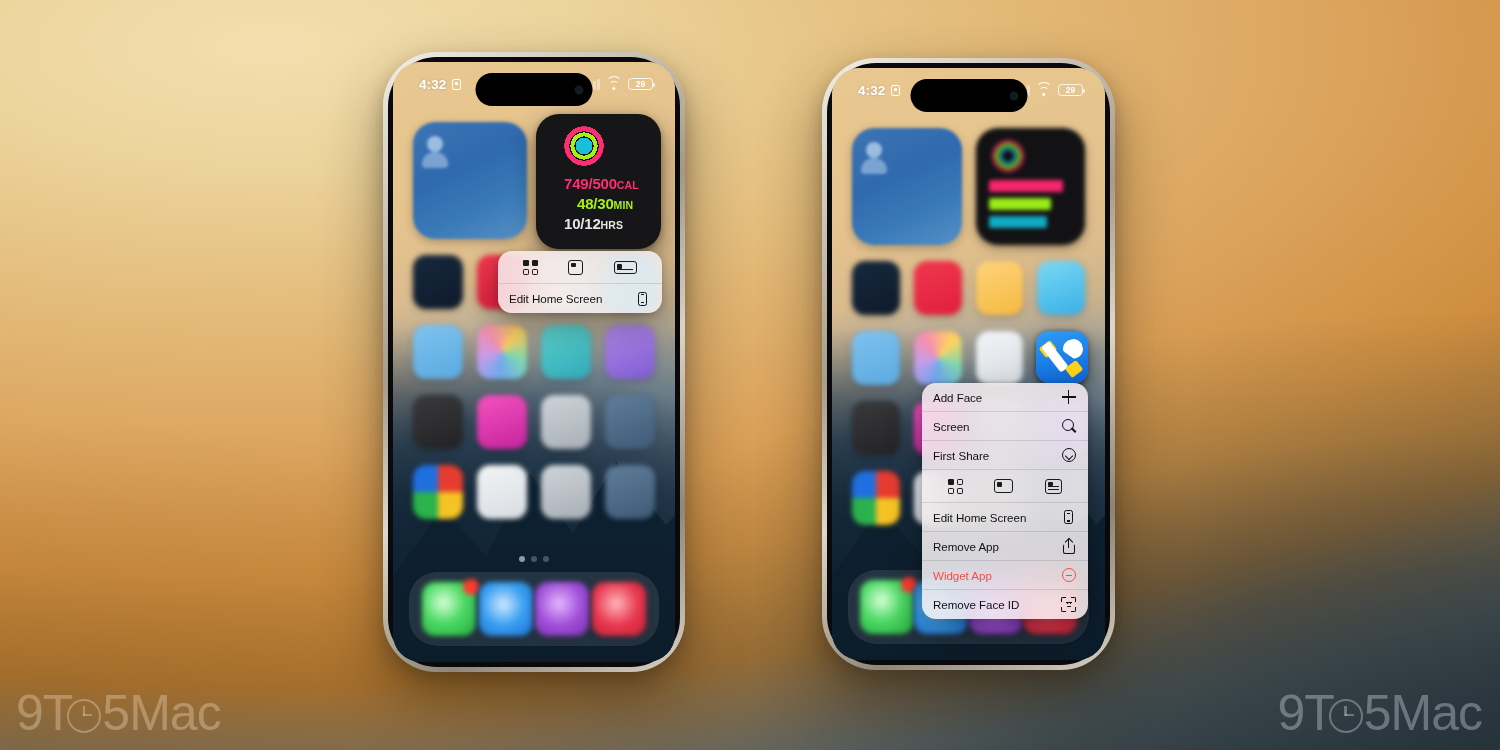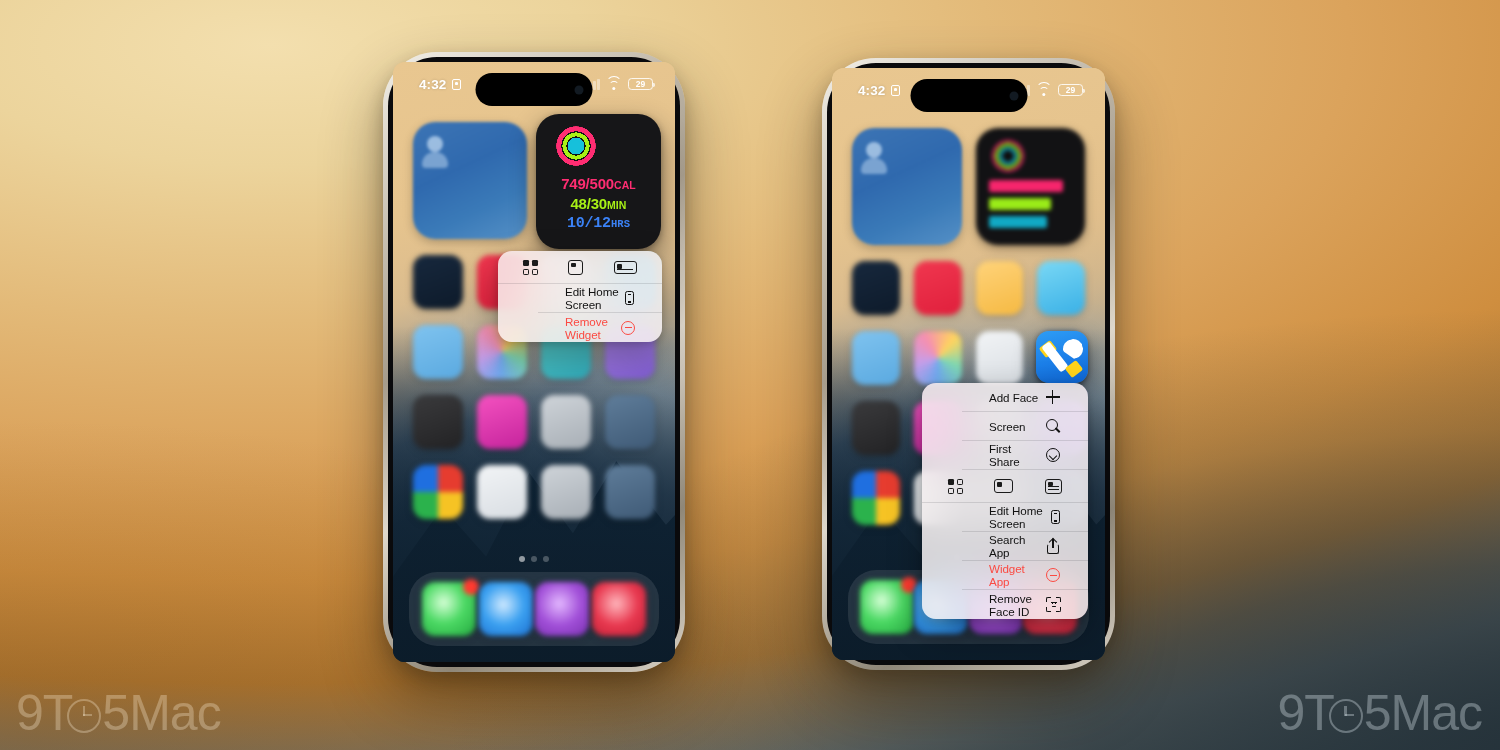--- a/index.html
+++ b/index.html
@@ -75,21 +75,21 @@
   .phone-inner {
     position: relative;
     width: 100%; height: 100%;
     border-radius: 49px;
     background: #0a0a0c;
     padding: 5px;
   }
   .screen {
     position: relative;
     width: 100%; height: 100%;
-    border-radius: 12px;
+    border-radius: 28px;
     overflow: hidden;
   }
 
   #phone-left  { left: 383px; top: 52px;  width: 302px; height: 620px; }
   #phone-right { left: 822px; top: 58px;  width: 293px; height: 612px; }
 
   
   .wallpaper {
     position: absolute; inset: 0;
     background:
@@ -227,23 +227,22 @@
 
   
   #fitness-widget {
     position: absolute;
     left: 536px; top: 114px;
     width: 125px; height: 135px;
     border-radius: 23px;
     background: #161618;
     z-index: 20;
     box-shadow: 0 10px 26px rgba(0,0,0,.45), 0 2px 6px rgba(0,0,0,.3);
-    padding: 12px 20px;
+    padding: 12px 28px;
     overflow: hidden;
-    text-align: center;
   }
   .fw-ring {
     width: 40px; height: 40px; border-radius: 50%;
     background:
       radial-gradient(circle,
         #0f3f4c 0 16%,
         #16c0db 16% 30%,
         #121214 30% 34%,
         #a8f116 34% 48%,
         #121214 48% 52%,
@@ -258,22 +257,22 @@
     width: 11px; height: 11px; border-radius: 50%;
     background: #16c0db;
   }
   .fw-line {
     font-size: 15px; font-weight: 700; line-height: 1.33;
     letter-spacing: -.2px; white-space: nowrap;
     font-family: "Liberation Sans", sans-serif;
   }
   .fw-line .u { font-size: 10.5px; font-weight: 700; letter-spacing: .1px; }
   .fw-cal { color: #ff2d72; }
-  .fw-min { color: #a8f116; }
-  .fw-hrs { color: #3b82f6; font-family: Liberation Mono, monospace; }
+  .fw-min { color: #a8f116; margin-left: 13px; }
+  .fw-hrs { color: #e5e5e5; }
 
   
   .row-icons { display: flex; gap: 14px; margin-top: 16px; }
   .appicon { width: 54px; height: 54px; border-radius: 13px; filter: blur(2.4px);
              box-shadow: 0 2px 7px rgba(0,0,0,.22); position: relative; }
 
   .dock {
     position: absolute; left: 16px; right: 16px; bottom: 16px;
     height: 74px; border-radius: 28px;
     background: rgba(255,255,255,.10);
@@ -308,25 +307,24 @@
   #ctx-left  { left: 498px; top: 251px; width: 164px; }
   #ctx-right { left: 922px; top: 383px; width: 166px; }
 
   .ctx-sizes {
     display: flex; align-items: center; justify-content: space-around;
     height: 33px; padding: 0 10px;
     border-bottom: .7px solid rgba(60,60,67,.16);
   }
   .ctx-item {
     display: flex; align-items: center; justify-content: space-between;
-    height: 29px; padding: 0 27px;
+    height: 29px; padding: 0 11px;
     font-size: 11.6px; color: #111;
     border-bottom: .7px solid rgba(60,60,67,.16);
     letter-spacing: -.05px;
-    margin-left: 40px;
   }
   .ctx-item:last-child { border-bottom: 0; }
   .ctx-item.destructive { color: #fb4a42; }
   .ctx-item .ci-glyph { display: flex; align-items: center; justify-content: center; width: 17px; height: 17px; }
 
   
   .g-small-grid {
     width: 15px; height: 15px; position: relative;
   }
   .g-small-grid i {
@@ -624,26 +622,20 @@
         </div>
       <div class="g-sq"></div>
       <div class="g-wide"></div>
     </div>
     <div class="ctx-item">
       <span>Edit Home Screen</span>
       <span class="ci-glyph">
           <span class="g-phone"></span>
         </span>
     </div>
-    <div class="ctx-item destructive">
-      <span>Remove Widget</span>
-      <span class="ci-glyph">
-          <span class="g-minus"></span>
-        </span>
-    </div>
   </div>
 
   <div class="phone" id="phone-right">
     <div class="phone-inner">
       <div class="screen">
 
         <div class="wallpaper">
           <div class="wall-mountain"></div>
           <div class="wall-haze"></div>
         </div>
@@ -768,21 +760,21 @@
       <div class="g-large"></div>
     </div>
 
     <div class="ctx-item">
       <span>Edit Home Screen</span>
       <span class="ci-glyph">
           <span class="g-phone"></span>
         </span>
     </div>
     <div class="ctx-item">
-      <span>Search App</span>
+      <span>Remove App</span>
       <span class="ci-glyph">
         <span class="g-share">
             <span class="box"></span>
             <span class="arr"></span>
             <span class="head"></span>
           </span>
       </span>
     </div>
     <div class="ctx-item destructive">
       <span>Widget App</span>

